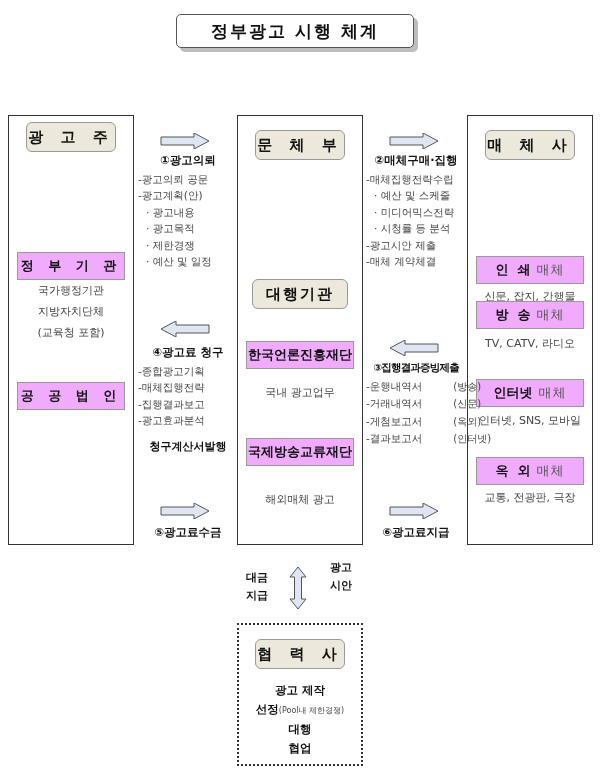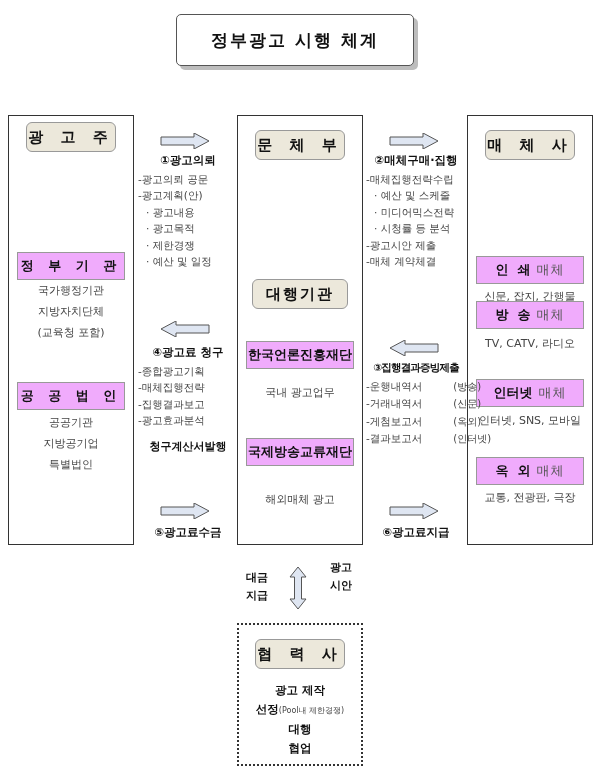--- a/index.html
+++ b/index.html
@@ -1,20 +1,20 @@
 <!DOCTYPE html>
 <html><head>
 <meta charset="utf-8">
 <style>
   * { box-sizing: border-box; margin: 0; padding: 0; }
   html, body { width: 600px; height: 776px; background: #ffffff; overflow: hidden; }
   body { position: relative; font-family: "DejaVu Sans", "Liberation Sans", sans-serif; color: #222; }
 
   .title-box {
-    position: absolute; left: 176px; top: 14px; width: 238px; height: 52px;
+    position: absolute; left: 176px; top: 14px; width: 238px; height: 34px;
     border: 1px solid #555; border-radius: 5px; background: #fff;
     box-shadow: 4px 4px 0 #bdbdbd;
     display: flex; align-items: center; justify-content: center;
     font-weight: bold; font-size: 17px; letter-spacing: 2px; color: #111;
   }
 
   .col {
     position: absolute; top: 115px; height: 430px;
     border: 1.5px solid #333; background: #fff;
   }
@@ -73,25 +73,20 @@
   <div class="head-pill" style="top:6px;" data-name="advertiser-heading">광 고 주</div>
 
   <div class="sub-box spaced" style="top:136px;" data-name="government-agencies-box">정 부 기 관</div>
   <div class="sub-text" style="top:166px;" data-name="government-agencies-list">
     <div data-name="list-item">국가행정기관</div>
     <div data-name="list-item" style="margin-top:3px;">지방자치단체</div>
     <div data-name="list-item" style="margin-top:3px;">(교육청 포함)</div>
   </div>
 
   <div class="sub-box spaced" style="top:266px;" data-name="public-corporations-box">공 공 법 인</div>
-  <div class="sub-text" style="top:298px;" data-name="public-corporations-list">
-    <div data-name="list-item">공공기관</div>
-    <div data-name="list-item" style="margin-top:3px;">지방공기업</div>
-    <div data-name="list-item" style="margin-top:3px;">특별법인</div>
-  </div>
 </div>
 
 <div class="col col-mid" data-name="ministry-column">
   <div class="head-pill" style="top:14px;" data-name="ministry-heading">문 체 부</div>
   <div class="head-pill" style="top:163px; width:96px; letter-spacing:2px;" data-name="agency-heading">대행기관</div>
 
   <div class="sub-box" style="top:225px;" data-name="korea-press-foundation-box">한국언론진흥재단</div>
   <div class="sub-text" style="top:268px;" data-name="domestic-ad-work-text">국내 광고업무</div>
 
   <div class="sub-box" style="top:322px;" data-name="arirang-foundation-box">국제방송교류재단</div>

